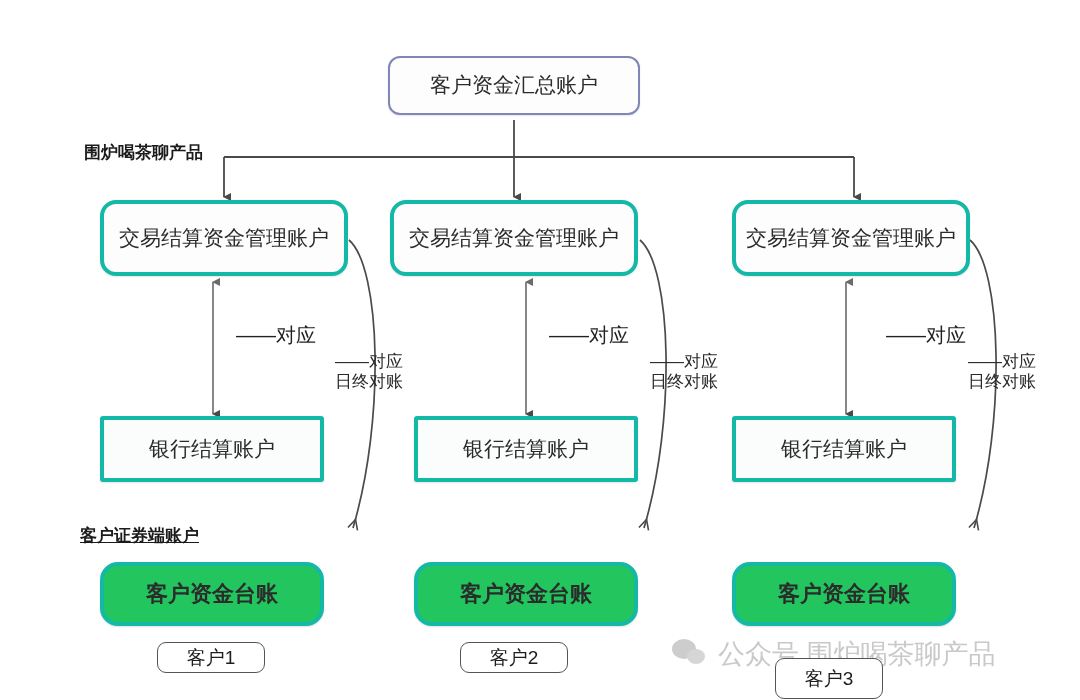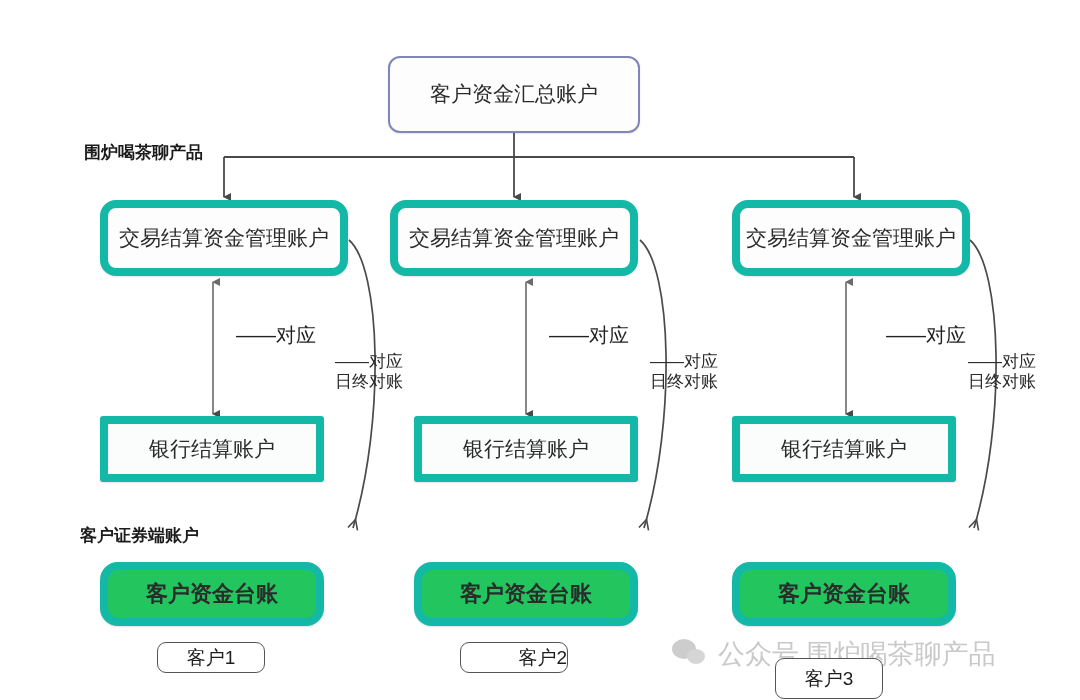--- a/index.html
+++ b/index.html
@@ -21,21 +21,21 @@
     position: absolute;
     left: 0;
     top: 0;
     width: 1080px;
     height: 700px;
   }
   .node {
     position: absolute;
     box-sizing: border-box;
     background: #fdfdfe;
-    border: 8px solid #14b8a6;
+    border: 4px solid #14b8a6;
     border-radius: 14px;
     display: flex;
     align-items: center;
     justify-content: center;
     text-align: center;
     color: #2b2b2b;
     line-height: 1.25;
     z-index: 3;
   }
   .node-top {
@@ -157,26 +157,26 @@
       <path d="M846,282 L846,414" stroke="#7a7a7a" stroke-width="1.8" fill="none" marker-start="url(#arrowUp)" marker-end="url(#arrowDown)"></path>
     </g>
 
     <g>
       <path d="M349,240 C381,268 385,420 353,528" stroke="#4a4a4a" stroke-width="1.7" fill="none" marker-end="url(#openArrow)"></path>
       <path d="M640,240 C672,268 676,420 644,528" stroke="#4a4a4a" stroke-width="1.7" fill="none" marker-end="url(#openArrow)"></path>
       <path d="M970,240 C1002,268 1006,420 974,528" stroke="#4a4a4a" stroke-width="1.7" fill="none" marker-end="url(#openArrow)"></path>
     </g>
   </svg>
 
-  <div class="node node-top" style="left:388px; top:56px; width:252px; height:77px;">
+  <div class="node node-top" style="left:388px; top:56px; width:252px; height:59px;">
     <span>客户资金汇总账户</span>
   </div>
 
   <div class="section-label" style="left:84px; top:141px;">围炉喝茶聊产品</div>
-  <div class="section-label" style="left:80px; top:524px;">客户证券端账户</div>
+  <div class="section-label" style="left:80px; top:524px;text-decoration:underline;">客户证券端账户</div>
 
   <div class="node node-mid" style="left:100px; top:200px; width:248px; height:76px;">
     <span>交易结算资金管理账户</span>
   </div>
   <div class="node node-bank" style="left:100px; top:416px; width:224px; height:66px;">
     <span>银行结算账户</span>
   </div>
   <div class="node node-ledger" style="left:100px; top:562px; width:224px; height:64px;">
     <span>客户资金台账</span>
   </div>
@@ -191,21 +191,21 @@
 
   <div class="node node-mid" style="left:390px; top:200px; width:248px; height:76px;">
     <span>交易结算资金管理账户</span>
   </div>
   <div class="node node-bank" style="left:414px; top:416px; width:224px; height:66px;">
     <span>银行结算账户</span>
   </div>
   <div class="node node-ledger" style="left:414px; top:562px; width:224px; height:64px;">
     <span>客户资金台账</span>
   </div>
-  <div class="chip" style="left:460px; top:642px; width:108px; height:31px;justify-content:flex-end;">
+  <div class="chip" style="left:460px; top:642px; width:108px; height:31px;">
     <span>客户2</span>
   </div>
   <div class="edge-label" style="left:549px; top:322px;">——对应</div>
   <div class="edge-label-sm" style="left:650px; top:352px;">
     <div>——对应</div>
     <div>日终对账</div>
   </div>
 
   <div class="node node-mid" style="left:732px; top:200px; width:238px; height:76px;">
     <span>交易结算资金管理账户</span>

